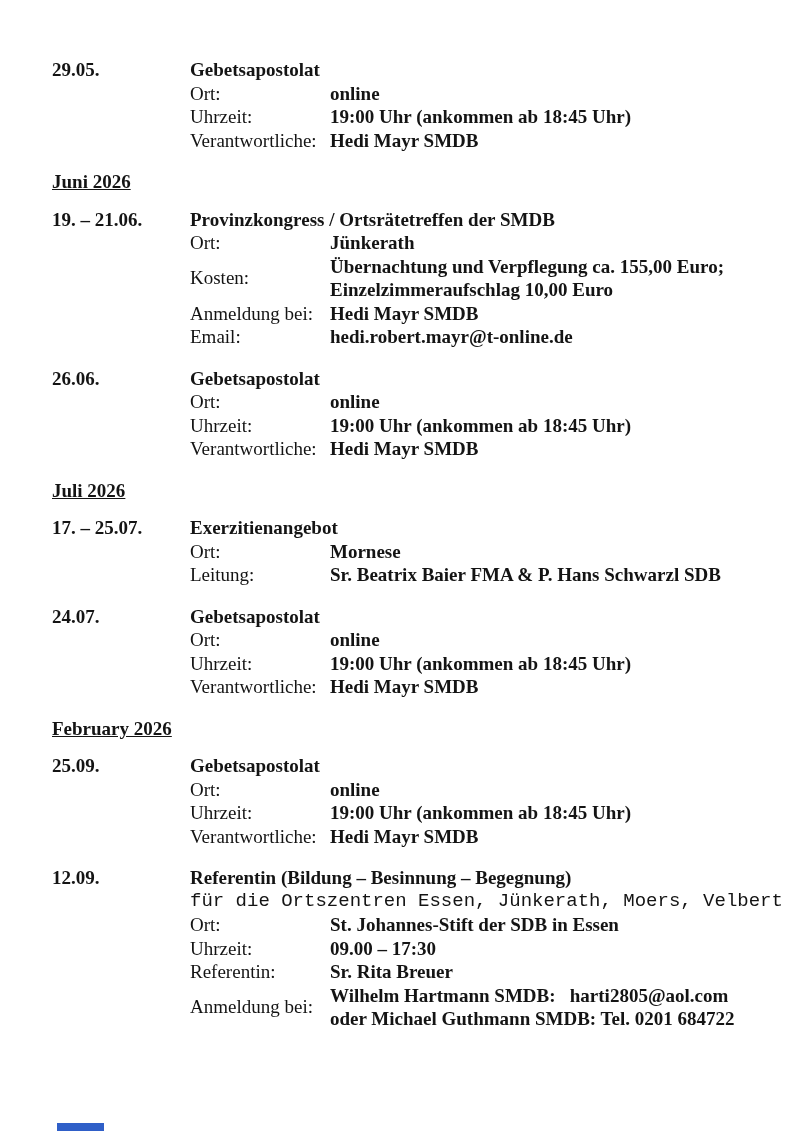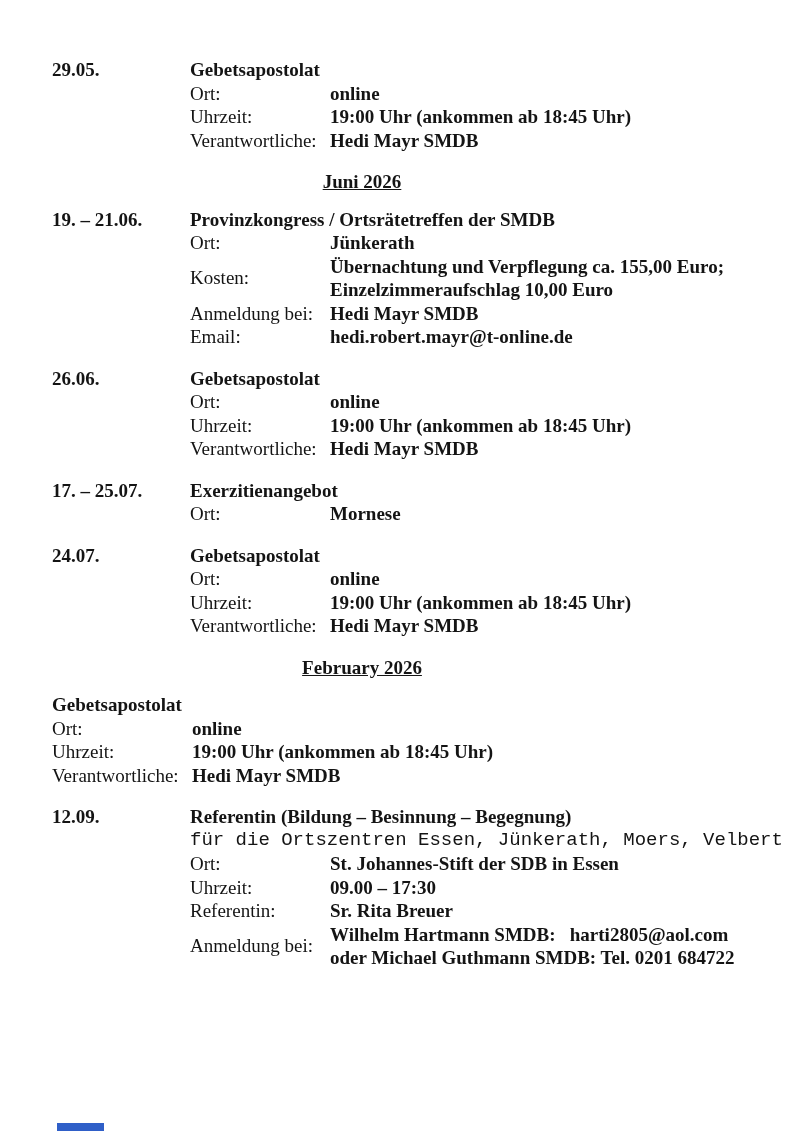--- a/index.html
+++ b/index.html
@@ -17,21 +17,21 @@
     overflow: hidden;
   }
   .page {
     position: relative;
     box-sizing: border-box;
     width: 724px;
     height: 1132px;
     padding: 58px 52px 0 52px;
   }
   .month-header {
-    text-align: center;
+    text-align: left;
     font-weight: bold;
     text-decoration: underline;
     margin: 10px 0 14px 0;
   }
   .event {
     display: grid;
     grid-template-columns: 138px 1fr;
     margin-bottom: 18px;
   }
   .event-date {
@@ -127,28 +127,33 @@
           <div class="detail-row">
             <div class="detail-label">Uhrzeit:</div>
             <div class="detail-value"><div class="detail-line">19:00 Uhr (ankommen ab 18:45 Uhr)</div></div>
           </div>
           <div class="detail-row">
             <div class="detail-label">Verantwortliche:</div>
             <div class="detail-value"><div class="detail-line">Hedi Mayr SMDB</div></div>
           </div>
         </div>
       </div>
+      <div class="month-header">Juli 2026</div>
       <div class="event">
         <div class="event-date">17. – 25.07.</div>
         <div>
           <div class="event-title">Exerzitienangebot</div>
           <div class="detail-row">
             <div class="detail-label">Ort:</div>
             <div class="detail-value"><div class="detail-line">Mornese</div></div>
           </div>
+          <div class="detail-row">
+            <div class="detail-label">Leitung:</div>
+            <div class="detail-value"><div class="detail-line">Sr. Beatrix Baier FMA &amp; P. Hans Schwarzl SDB</div></div>
+          </div>
         </div>
       </div>
       <div class="event">
         <div class="event-date">24.07.</div>
         <div>
           <div class="event-title">Gebetsapostolat</div>
           <div class="detail-row">
             <div class="detail-label">Ort:</div>
             <div class="detail-value"><div class="detail-line">online</div></div>
           </div>
@@ -157,20 +162,21 @@
             <div class="detail-value"><div class="detail-line">19:00 Uhr (ankommen ab 18:45 Uhr)</div></div>
           </div>
           <div class="detail-row">
             <div class="detail-label">Verantwortliche:</div>
             <div class="detail-value"><div class="detail-line">Hedi Mayr SMDB</div></div>
           </div>
         </div>
       </div>
       <div class="month-header">February 2026</div>
       <div class="event">
+        <div class="event-date">25.09.</div>
         <div>
           <div class="event-title">Gebetsapostolat</div>
           <div class="detail-row">
             <div class="detail-label">Ort:</div>
             <div class="detail-value"><div class="detail-line">online</div></div>
           </div>
           <div class="detail-row">
             <div class="detail-label">Uhrzeit:</div>
             <div class="detail-value"><div class="detail-line">19:00 Uhr (ankommen ab 18:45 Uhr)</div></div>
           </div>

